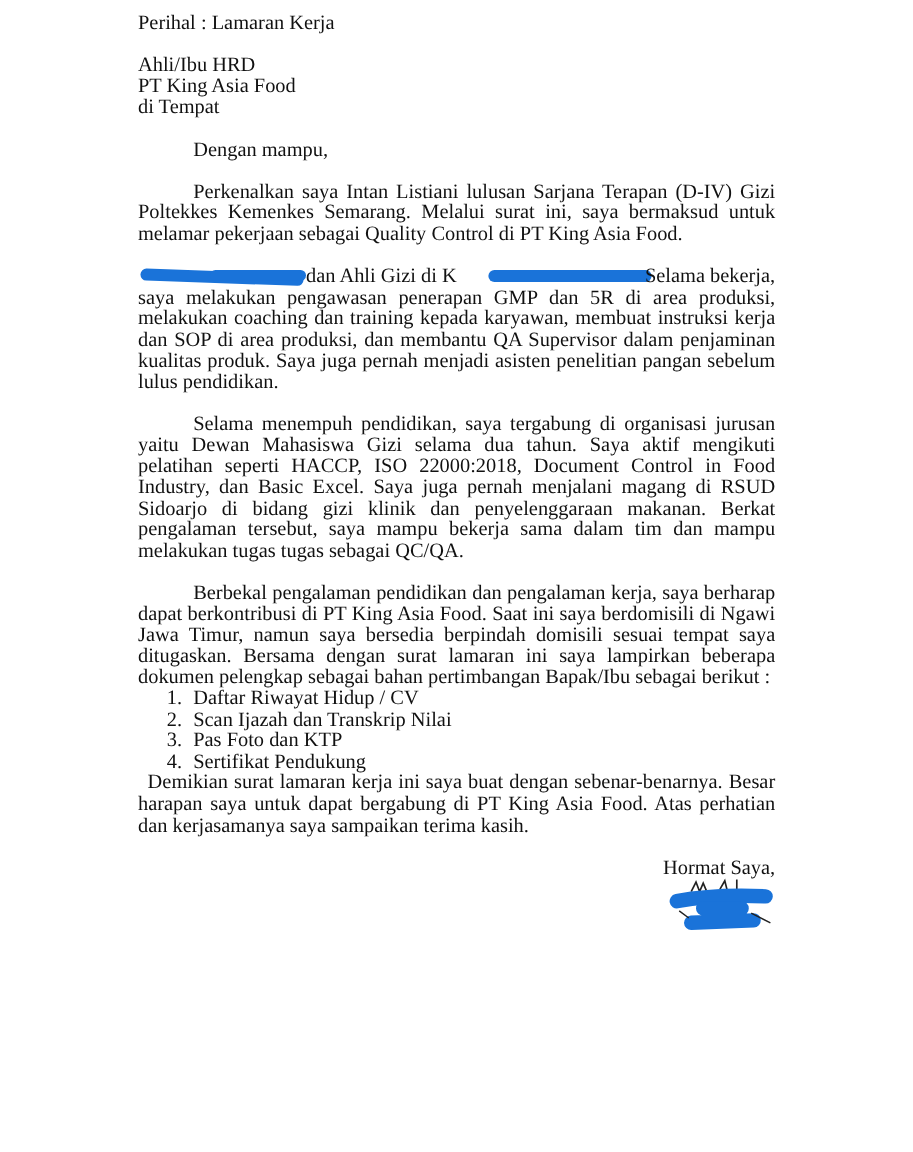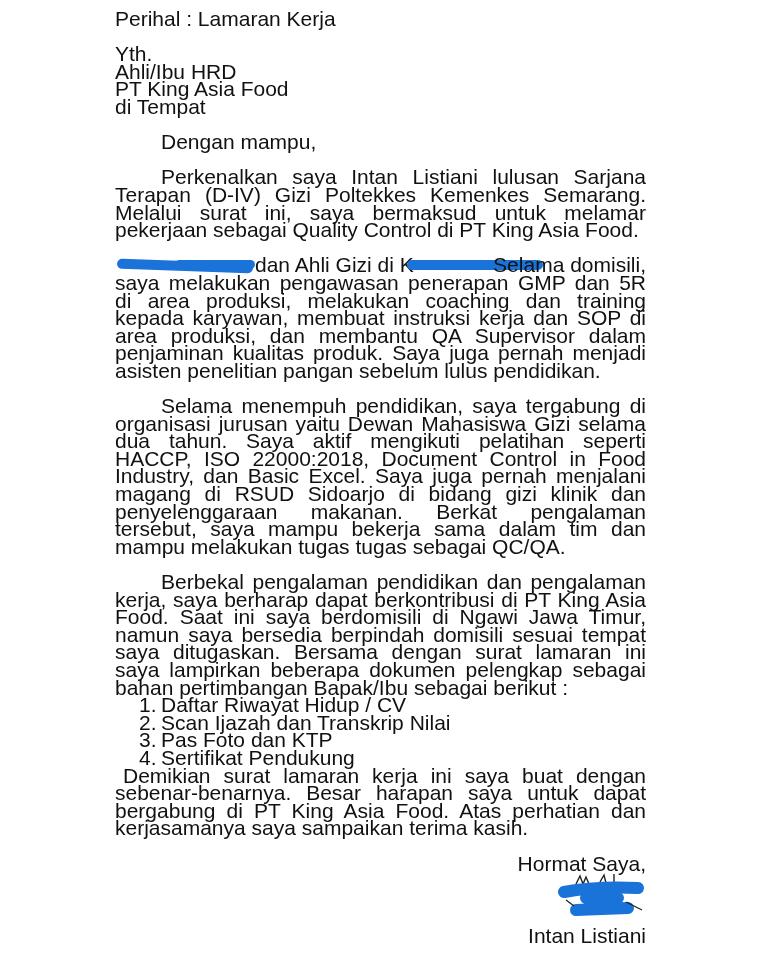--- a/index.html
+++ b/index.html
@@ -1,20 +1,20 @@
 <!DOCTYPE html>
 <html><head>
 <meta charset="utf-8">
 <style>
   html, body { margin: 0; padding: 0; background: #ffffff; }
   body { width: 761px; height: 960px; position: relative; overflow: hidden; }
   .page {
     position: absolute; left: 115px; top: 10px; width: 531px;
-    font-family: Liberation Sans, sans-serif;
-    font-size: 21px; line-height: 17.6px; color: #111;
+    font-family: Liberation Serif, serif;
+    font-size: 17px; line-height: 17.6px; color: #111;
   }
   .line { white-space: nowrap; }
   .gap { height: 17.6px; }
   .indent { text-indent: 46px; }
   .just { text-align: justify; }
   p { margin: 0; }
   .para { margin-bottom: 17.6px; }
   ol.attachments { margin: 0; padding: 0; list-style: none; }
   ol.attachments li { padding-left: 24px; position: relative; }
   ol.attachments li .num { position: absolute; left: 24px; width: 22px; }
@@ -26,36 +26,35 @@
   .sig-area { position: relative; height: 55px; }
   .closing-name { text-align: right; }
 </style>
 </head>
 <body>
 
 <div class="page">
   <div class="line">Perihal : Lamaran Kerja</div>
   <div class="gap"></div>
   <div>
-    <div class="line">Yth.</div>
     <div class="line">Ahli/Ibu HRD</div>
     <div class="line">PT King Asia Food</div>
     <div class="line">di Tempat</div>
   </div>
   <div class="gap"></div>
   <p class="indent para">Dengan mampu,</p>
   <p class="indent just para">Perkenalkan saya Intan Listiani lulusan Sarjana Terapan (D-IV) Gizi Poltekkes Kemenkes Semarang. Melalui surat ini, saya bermaksud untuk melamar pekerjaan sebagai Quality Control di PT King Asia Food.</p>
 
   <div class="para" style="position:relative;">
     <div style="position:relative; height:17.6px;">
       <span class="redact" style="left:2px; top:5px; width:136px; height:10px; transform:rotate(2deg);"></span>
       <span class="redact" style="left:60px; top:4px; width:80px; height:9px;"></span>
       <span style="position:absolute; left:140px; top:0;">dan Ahli Gizi di K</span>
       <span class="redact" style="left:292px; top:4px; width:136px; height:10px;"></span>
-      <span style="position:absolute; right:0; top:0;">Selama domisili,</span>
+      <span style="position:absolute; right:0; top:0;">Selama bekerja,</span>
     </div>
     <p class="just">saya melakukan pengawasan penerapan GMP dan 5R di area produksi, melakukan coaching dan training kepada karyawan, membuat instruksi kerja dan SOP di area produksi, dan membantu QA Supervisor dalam penjaminan kualitas produk. Saya juga pernah menjadi asisten penelitian pangan sebelum lulus pendidikan.</p>
   </div>
 
   <p class="indent just para">Selama menempuh pendidikan, saya tergabung di organisasi jurusan yaitu Dewan Mahasiswa Gizi selama dua tahun. Saya aktif mengikuti pelatihan seperti HACCP, ISO 22000:2018, Document Control in Food Industry, dan Basic Excel. Saya juga pernah menjalani magang di RSUD Sidoarjo di bidang gizi klinik dan penyelenggaraan makanan. Berkat pengalaman tersebut, saya mampu bekerja sama dalam tim dan mampu melakukan tugas tugas sebagai QC/QA.</p>
 
   <p class="indent just">Berbekal pengalaman pendidikan dan pengalaman kerja, saya berharap dapat berkontribusi di PT King Asia Food. Saat ini saya berdomisili di Ngawi Jawa Timur, namun saya bersedia berpindah domisili sesuai tempat saya ditugaskan. Bersama dengan surat lamaran ini saya lampirkan beberapa dokumen pelengkap sebagai bahan pertimbangan Bapak/Ibu sebagai berikut :</p>
   <ol class="attachments para">
     <li><span class="num">1.</span><span class="txt">Daftar Riwayat Hidup / CV</span></li>
     <li><span class="num">2.</span><span class="txt">Scan Ijazah dan Transkrip Nilai</span></li>
@@ -67,14 +66,13 @@
 
   <div class="right-block">Hormat Saya,</div>
   <div class="sig-area">
     <svg width="90" height="55" style="position:absolute; right:0; top:0;">
       <path d="M20 12 L24 4 L27 12 L30 5 L33 12 M44 10 L48 3 L50 11 M58 2 L58 14" stroke="#222" stroke-width="1.4" fill="none"></path>
       <path d="M8 20 Q40 14 82 16" stroke="#1a73d9" stroke-width="12" stroke-linecap="round" fill="none"></path>
       <path d="M30 26 L62 26 M20 38 L72 36" stroke="#1a73d9" stroke-width="12" stroke-linecap="round" fill="none"></path>
       <path d="M70 30 L86 38 M10 28 L18 34" stroke="#222" stroke-width="1.2" fill="none"></path>
     </svg>
   </div>
-  <div class="closing-name">Intan Listiani</div>
 </div>
 
 </body></html>

